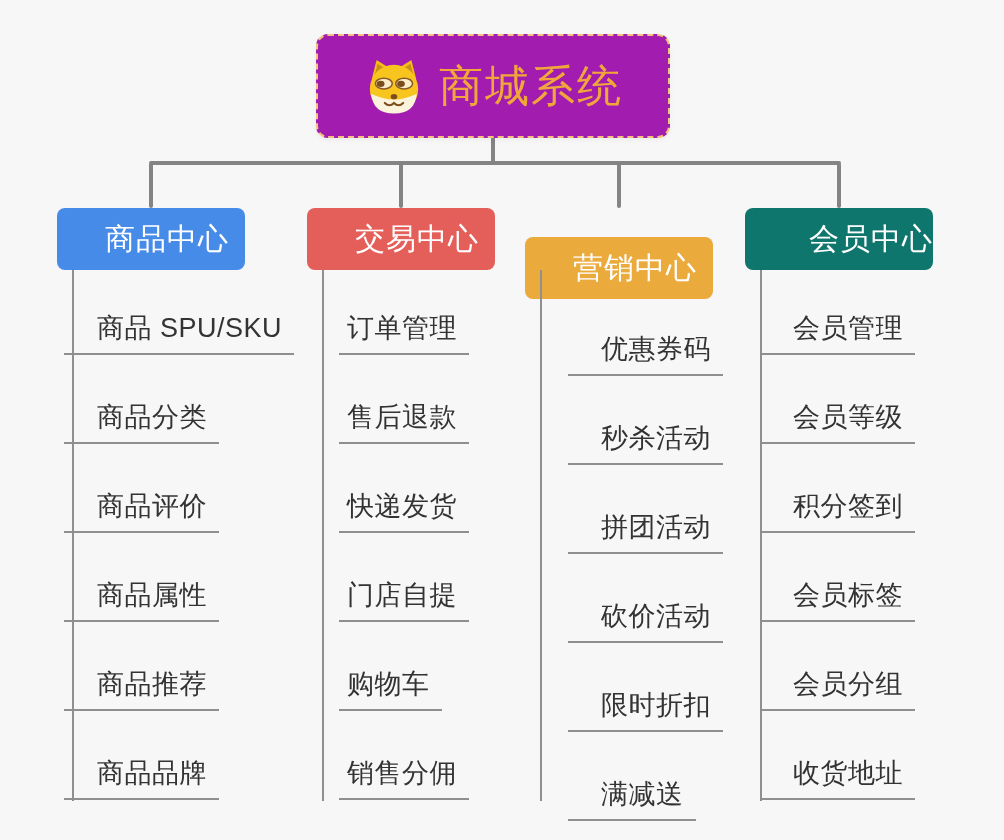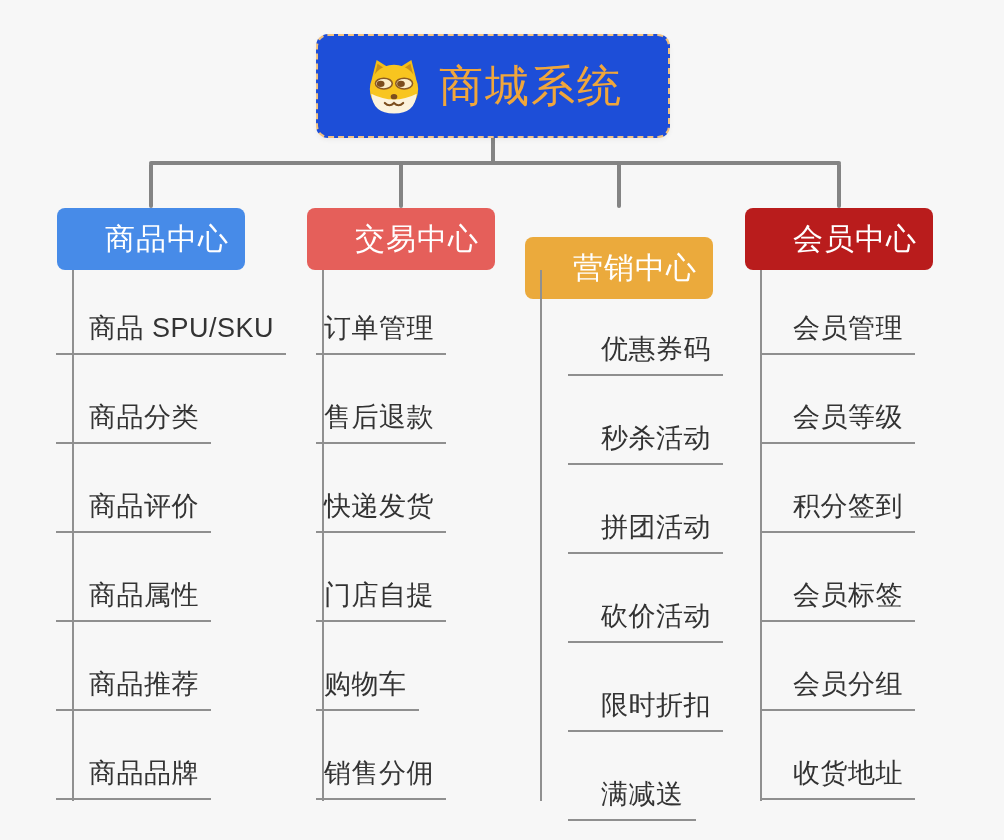--- a/index.html
+++ b/index.html
@@ -7,21 +7,21 @@
   body {
     background: #f7f7f7;
     font-family: "Liberation Sans", "DejaVu Sans", sans-serif;
     overflow: hidden;
   }
   .canvas { position: relative; width: 1004px; height: 840px; }
 
   
   .root-node {
     position: absolute; left: 316px; top: 34px; width: 354px; height: 104px;
-    background: #1d4ed8;
+    background: #a21caf;
     border: 2px dashed #f2c27e;
     border-radius: 12px;
     display: flex; align-items: center; justify-content: center; gap: 14px;
     box-shadow: 0 2px 5px rgba(0,0,0,0.05);
     cursor: default;
   }
   .root-label {
     font-size: 44px; font-weight: 500; color: #f0a63b; letter-spacing: 2px;
     white-space: nowrap;
   }
@@ -49,21 +49,21 @@
   .l0 { left: 72px; } .l1 { left: 322px; } .l2 { left: 540px; } .l3 { left: 760px; }
 
   
   .item {
     position: absolute; display: inline-block; white-space: nowrap;
     font-size: 27px; color: #333333; letter-spacing: 0.5px; line-height: 38px;
     padding: 0 12px 6px 33px;
     border-bottom: 2px solid #8f8f8f;
     cursor: default;
   }
-  .c0 { left: 56px; } .c1 { left: 316px; padding-left: 8px; } .c2 { left: 568px; margin-top: 21px; } .c3 { left: 760px; }
+  .c0 { left: 64px; } .c1 { left: 339px; padding-left: 8px; } .c2 { left: 568px; margin-top: 21px; } .c3 { left: 760px; }
   .r0 { top: 309px; } .r1 { top: 398px; } .r2 { top: 487px; }
   .r3 { top: 576px; } .r4 { top: 665px; } .r5 { top: 754px; }
 </style>
 </head>
 <body>
 
 <div class="canvas">
 
   <div class="conn conn-stub"></div>
   <div class="conn conn-h"></div>
@@ -86,21 +86,21 @@
       <ellipse cx="39.2" cy="27.8" rx="4" ry="3.3" fill="#7c4e1e"></ellipse>
       <ellipse cx="32" cy="41" rx="3.4" ry="2.7" fill="#7c4e1e"></ellipse>
       <path d="M22.5,47.5 Q27.2,52.3 32,47.5 Q36.8,52.3 41.5,47.5" stroke="#7c4e1e" stroke-width="2.2" fill="none" stroke-linecap="round"></path>
     </svg>
     <span class="root-label">商城系统</span>
   </div>
 
   <div class="branch b0" style="background-color: rgb(71, 139, 232);">商品中心</div>
   <div class="branch b1" style="background-color: rgb(229, 95, 90);">交易中心</div>
   <div class="branch b2" style="background-color: rgb(235, 170, 60); margin-top: 29px;">营销中心</div>
-  <div class="branch b3" style="background-color: #b91c1c;">会员中心</div>
+  <div class="branch b3" style="background-color: #0f766e; text-align: right;">会员中心</div>
 
   <div class="childline l0"></div>
   <div class="childline l1"></div>
   <div class="childline l2"></div>
   <div class="childline l3"></div>
 
   <div class="item c0 r0">商品 SPU/SKU</div>
   <div class="item c0 r1">商品分类</div>
   <div class="item c0 r2">商品评价</div>
   <div class="item c0 r3">商品属性</div>

